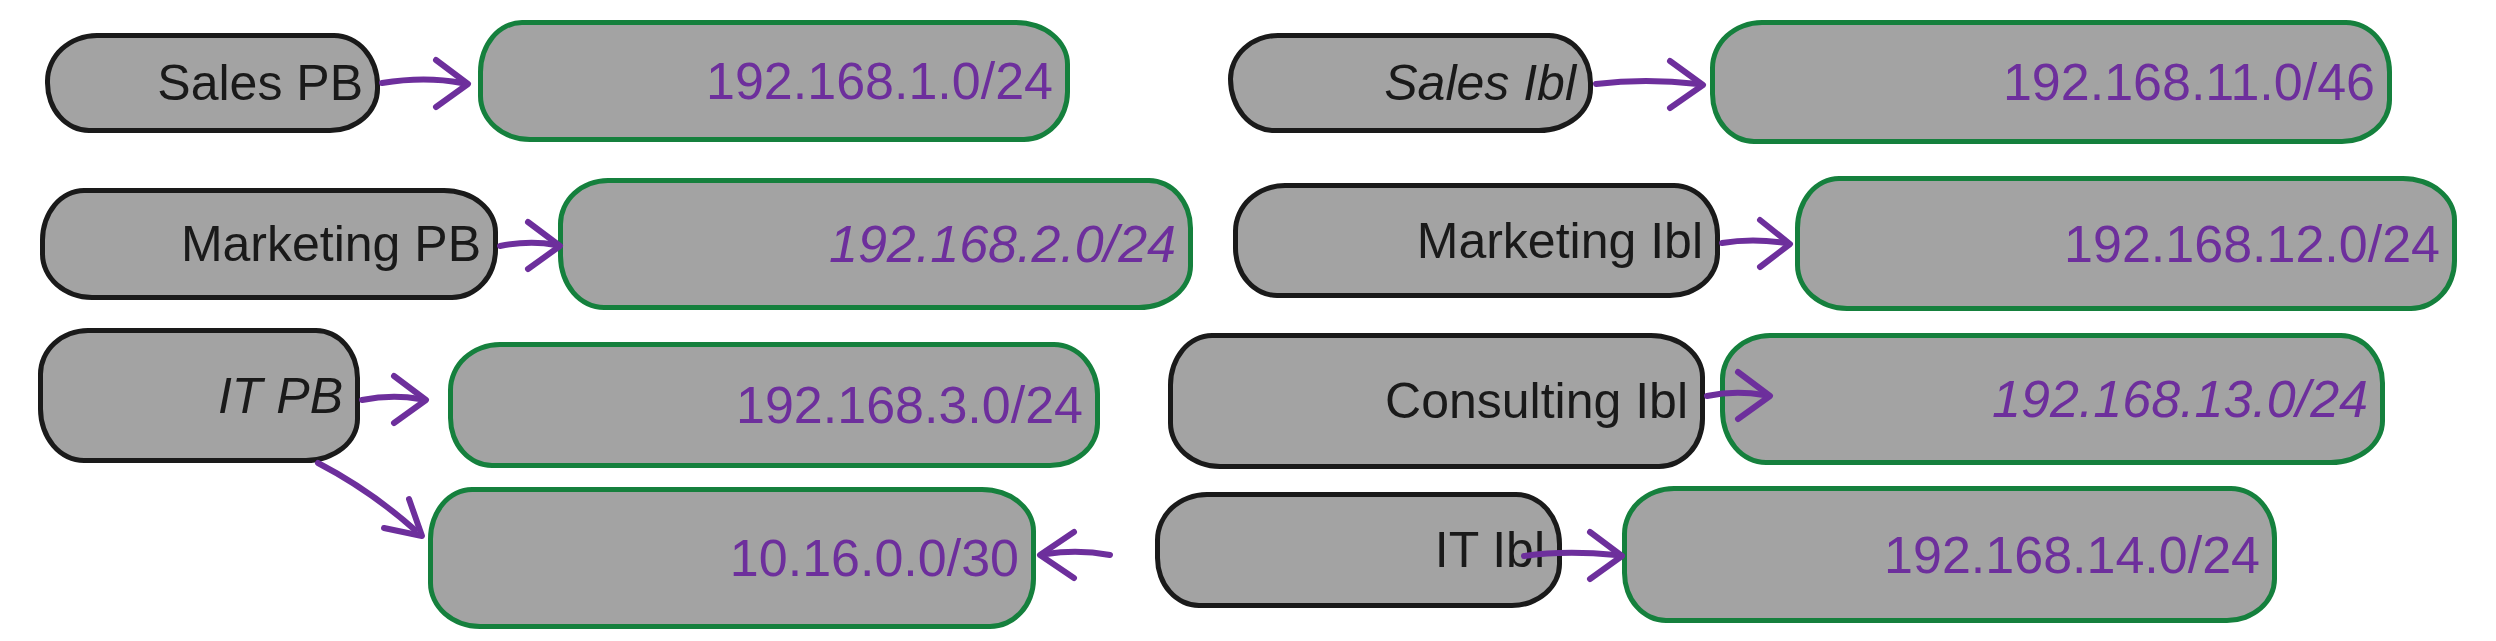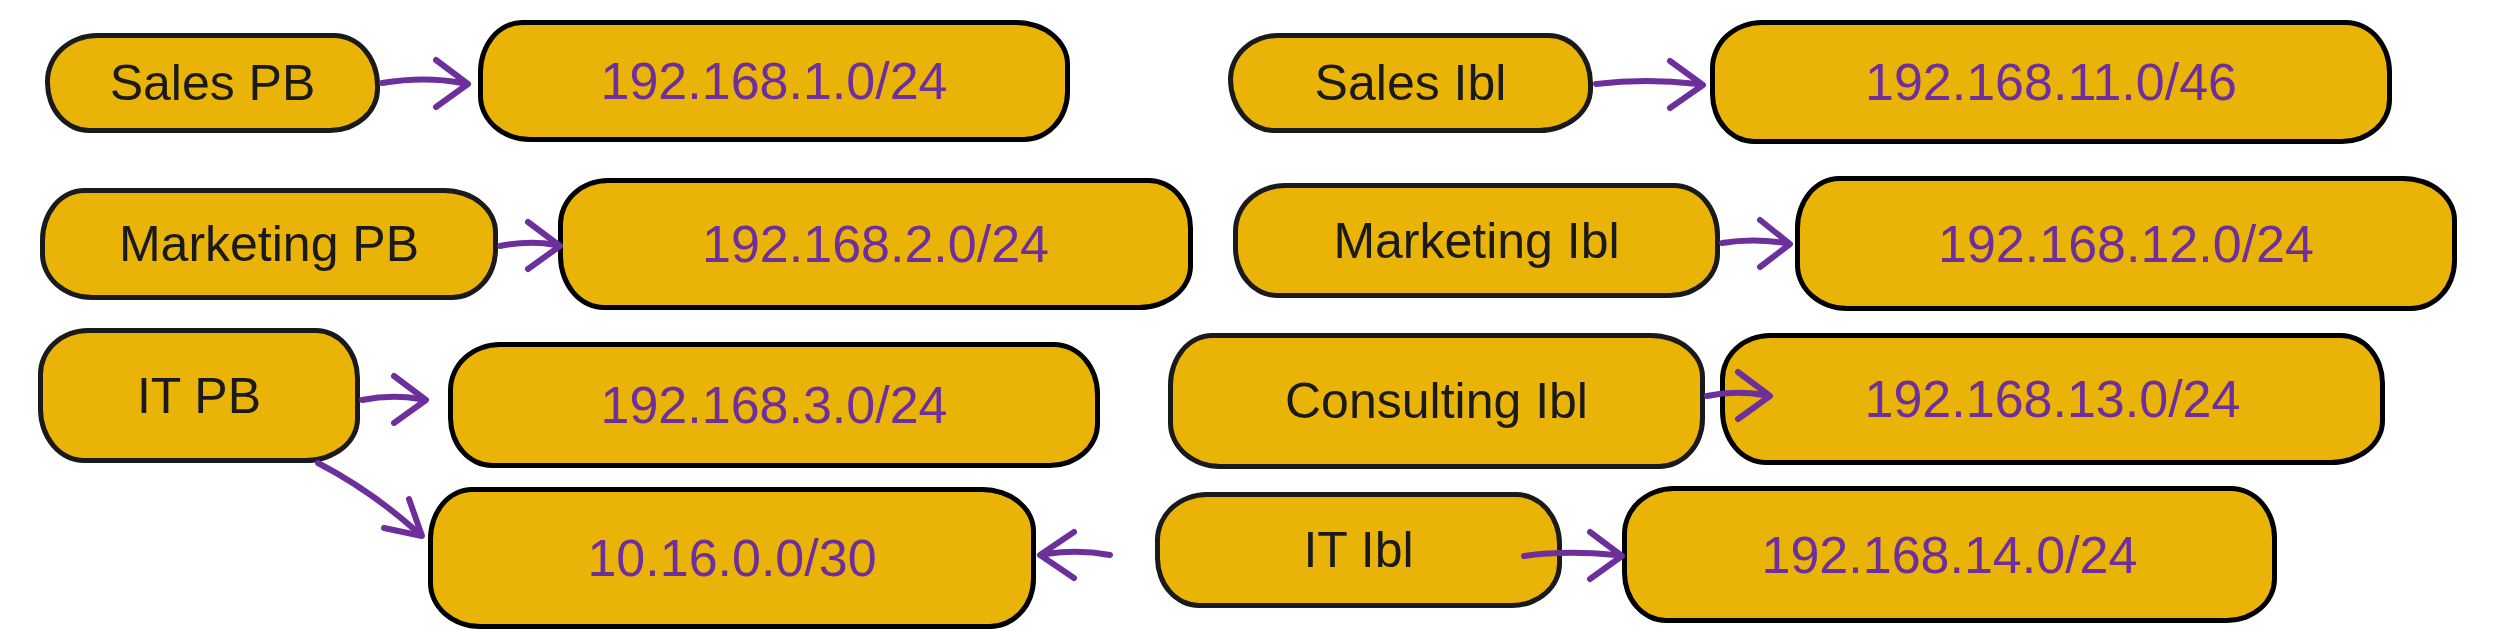--- a/index.html
+++ b/index.html
@@ -12,43 +12,43 @@
     position: relative;
     width: 2496px;
     height: 641px;
     background: #ffffff;
     overflow: hidden;
   }
   .node {
     position: absolute;
     display: flex;
     align-items: center;
-    justify-content: center;
+    justify-content: flex-end;
     box-sizing: border-box;
-    background: #eab308;
+    background: #a3a3a3;
   }
   .node.black {
     border: 5px solid #1a1a1a;
     color: #1a1a1a;
   }
   .node.purple {
-    border: 5px solid #000000;
+    border: 5px solid #15803d;
     color: #6d2f9c;
   }
   .node .lbl {
     white-space: nowrap;
     line-height: 1;
     padding: 0 12px;
   }
   .black .lbl { font-size: 50px; }
   .purple .lbl { font-size: 52px; }
   
   .r1 { border-radius: 52px 46px 50px 44px / 48px 52px 44px 50px; }
   .r2 { border-radius: 44px 54px 46px 52px / 52px 44px 50px 46px; }
-  .r3 { border-radius: 50px 44px 54px 46px / 46px 50px 44px 54px; }
+  .r3 { border-radius: 50px 44px 54px 46px / 46px 50px 44px 54px; font-style: italic; }
   #edges {
     position: absolute;
     left: 0; top: 0;
     pointer-events: none;
   }
   #edges path {
     fill: none;
     stroke: #6d2f9c;
     stroke-width: 6;
     stroke-linecap: round;

